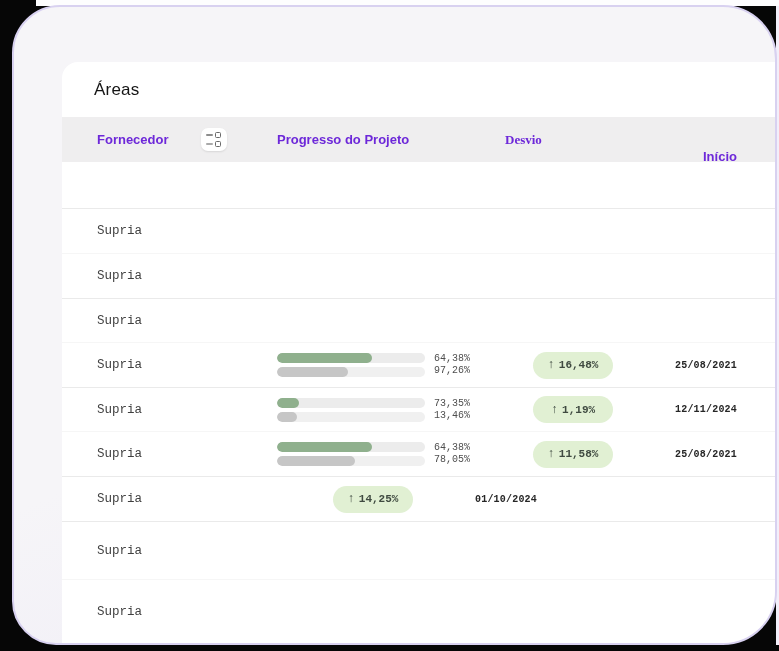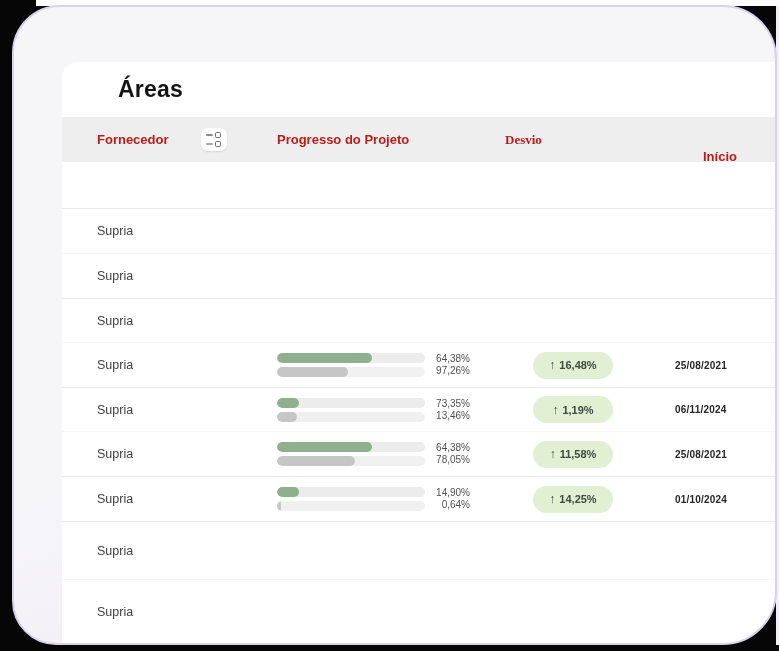--- a/index.html
+++ b/index.html
@@ -27,49 +27,49 @@
   
   .card {
     position: absolute; left: 48px; top: 55px; right: 0; bottom: 0;
     background: #ffffff;
     border-radius: 16px 0 44px 0;
     overflow: hidden;
     display: flex; flex-direction: column;
   }
 
   .card-title-row { height: 55px; display: flex; align-items: center; padding-left: 32px; flex: 0 0 auto; }
-  .card-title { font-size: 23px; font-weight: 700; color: #141414; letter-spacing: 0.2px; margin-left: 24px; }
+  .card-title { font-size: 17px; font-weight: 400; color: #141414; letter-spacing: 0.2px; }
 
   
   .thead {
     height: 45px; flex: 0 0 auto;
     background: #efeeef;
     display: flex; align-items: center;
-    font-size: 13px; font-weight: 700; color: #b91c1c;
+    font-size: 13px; font-weight: 700; color: #6d28d9;
   }
   .col-supplier { width: 215px; padding-left: 35px; display: flex; align-items: center; }
   .col-progress { width: 228px; }
   .col-desvio   { width: 198px; font-family: Liberation Serif, serif; }
   .col-inicio   { flex: 1; margin-top: 33px; }
 
   .icon-badge {
     margin-left: 32px;
     width: 26px; height: 23px; background: #ffffff; border-radius: 7px;
     box-shadow: 0 1px 2px rgba(0,0,0,0.10);
     display: flex; flex-direction: column; justify-content: center; align-items: center; gap: 3px;
     cursor: pointer;
   }
   .icon-row { display: flex; align-items: center; gap: 2px; }
   .icon-dash { width: 7px; height: 2px; background: #a9a9a9; border-radius: 1px; }
   .icon-row:first-child .icon-dash { background: #8d8d8d; }
   .icon-square { width: 6px; height: 6px; border: 1.5px solid #6a6a6a; border-radius: 1.5px; background: #fff; }
 
   
   .tbody { flex: 1; display: flex; flex-direction: column; }
-  .row { display: flex; align-items: center; flex: 0 0 auto; }
+  .row { display: flex; align-items: center; flex: 0 0 auto; font-family: Liberation Mono, monospace; }
   .row.div-light { border-bottom: 1px solid rgba(17,17,17,0.04); }
   .row.div-strong { border-bottom: 1px solid rgba(17,17,17,0.09); }
 
   .cell-supplier { width: 215px; padding-left: 35px; font-size: 12.5px; color: #3f3f3f; }
   .cell-progress { width: 200px; display: flex; align-items: center; }
   .cell-desvio   { width: 198px; display: flex; align-items: center; }
   .cell-inicio   { flex: 1; font-size: 10px; font-weight: 700; color: #262626; letter-spacing: 0.2px; }
 
   .bars { width: 148px; display: flex; flex-direction: column; gap: 4px; }
   .bar { width: 148px; height: 10px; border-radius: 5px; background: #ececec; overflow: hidden; }
@@ -194,21 +194,21 @@
         <div>73,35%</div>
         <div>13,46%</div>
       </div>
     </div>
     <div class="cell-desvio">
       <div class="pill">
         <span class="arrow">↑</span>
         <span>1,19%</span>
       </div>
     </div>
-    <div class="cell-inicio">06/11/2024</div>
+    <div class="cell-inicio">12/11/2024</div>
   </div>
           <div class="row div-strong" style="height: 45px;">
     <div class="cell-supplier">Supria</div>
     <div class="cell-progress">
       <div class="bars">
         <div class="bar primary">
                   <div class="fill green" style="width: 95.2824px;"></div>
                 </div>
         <div class="bar secondary">
                   <div class="fill gray" style="width: 78.144px;"></div>
@@ -222,34 +222,20 @@
     <div class="cell-desvio">
       <div class="pill">
         <span class="arrow">↑</span>
         <span>11,58%</span>
       </div>
     </div>
     <div class="cell-inicio">25/08/2021</div>
   </div>
           <div class="row div-strong" style="height: 45px;">
     <div class="cell-supplier">Supria</div>
-    <div class="cell-progress">
-      <div class="bars">
-        <div class="bar primary">
-                  <div class="fill green" style="width: 22.052px;"></div>
-                </div>
-        <div class="bar secondary">
-                  <div class="fill gray" style="width: 4px;"></div>
-                </div>
-      </div>
-      <div class="values">
-        <div>14,90%</div>
-        <div>0,64%</div>
-      </div>
-    </div>
     <div class="cell-desvio">
       <div class="pill">
         <span class="arrow">↑</span>
         <span>14,25%</span>
       </div>
     </div>
     <div class="cell-inicio">01/10/2024</div>
   </div>
           <div class="row div-light" style="height: 58px;">
     <div class="cell-supplier">Supria</div>

